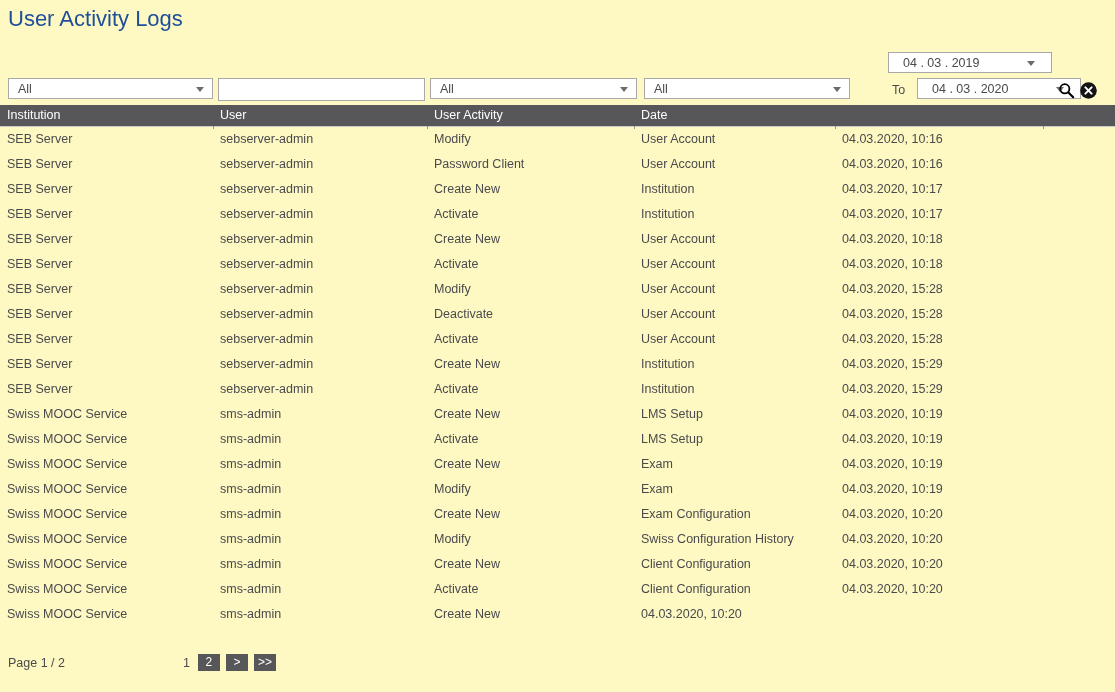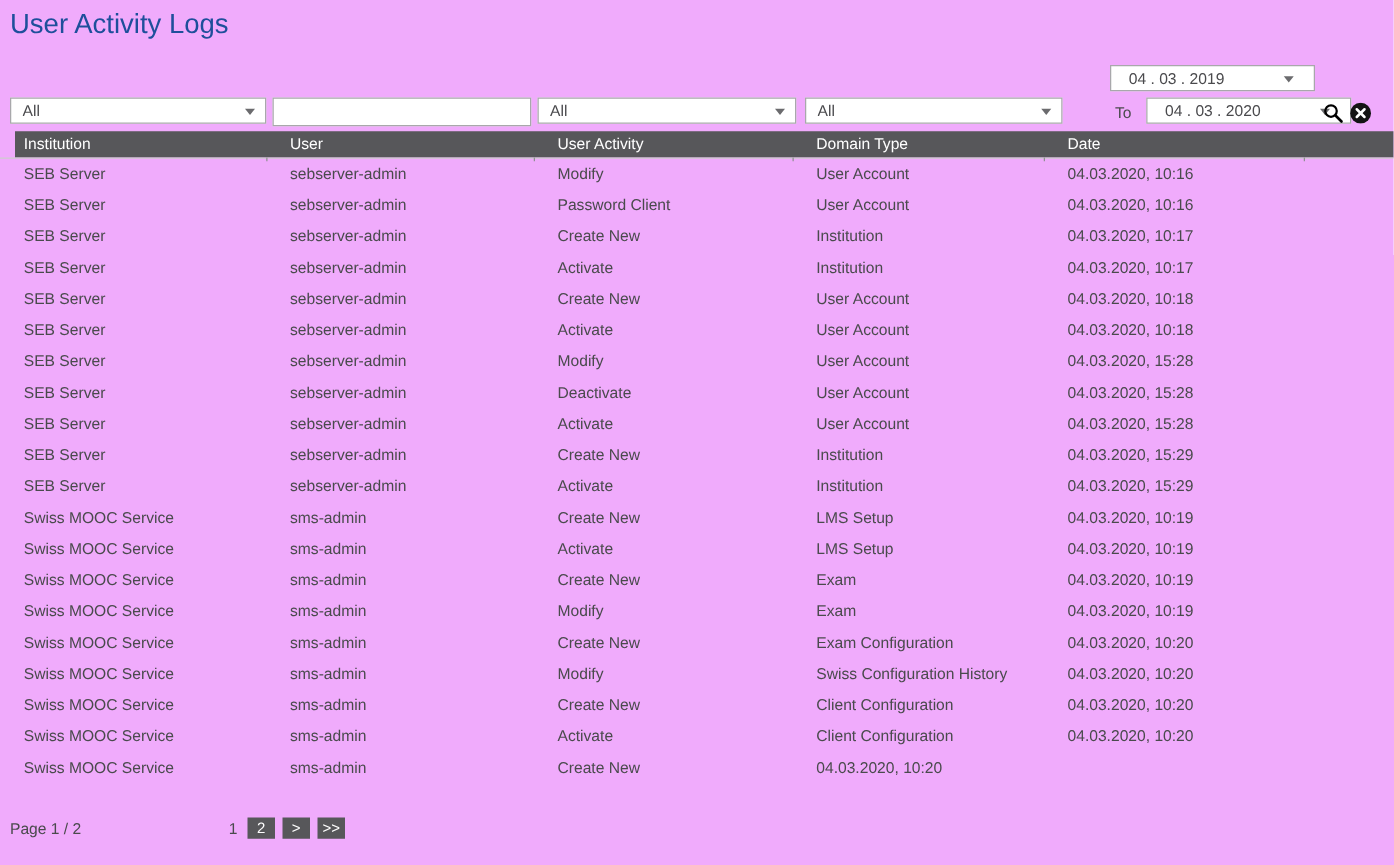--- a/index.html
+++ b/index.html
@@ -1,19 +1,19 @@
 <!DOCTYPE html>
 <html><head>
 <meta charset="utf-8">
 <style>
   html,body{margin:0;padding:0;background:#ffffff;}
   #app{
     position:relative;
     width:1115px;height:692px;
-    background:#f0abfc;
+    background:#fef9c3;
     font-family:"Liberation Sans", sans-serif;
     overflow:hidden;
   }
   *{box-sizing:border-box;}
 
   
   .page-title{
     position:absolute;left:8px;top:6px;
     font-size:22px;color:#1e4f9b;font-weight:400;
     white-space:nowrap;
@@ -62,21 +62,20 @@
     background:transparent;cursor:pointer;line-height:0;
   }
   #search-btn{left:1057px;top:81px;}
   #clear-btn{left:1079px;top:81px;}
 
   
   .table{position:absolute;left:0;top:105px;width:1115px;}
   .tr{
     display:grid;
     grid-template-columns:213px 214px 207px 201px 208px 1fr;
-    margin-left:12px;
   }
   .thead{
     background:#57575a;height:21px;line-height:21px;
   }
   .thead .th{
     color:#ffffff;font-size:12.5px;padding-left:7px;
     white-space:nowrap;overflow:hidden;cursor:default;
   }
   .header-underline{
     position:absolute;left:0;top:126px;width:1115px;height:1px;background:#cdcdcd;
@@ -157,21 +156,20 @@
       <line x1="5.4" y1="5.4" x2="11.6" y2="11.6" stroke="#ffffff" stroke-width="2" stroke-linecap="round"></line>
       <line x1="11.6" y1="5.4" x2="5.4" y2="11.6" stroke="#ffffff" stroke-width="2" stroke-linecap="round"></line>
     </svg>
   </button>
 
   <div class="table">
     <div class="tr thead">
       <div class="th">Institution</div>
       <div class="th">User</div>
       <div class="th">User Activity</div>
-      <div class="th">Domain Type</div>
       <div class="th">Date</div>
       <div class="th"></div>
     </div>
   </div>
   <div class="header-underline"></div>
   <div class="tick" style="left:213px"></div>
   <div class="tick" style="left:427px"></div>
   <div class="tick" style="left:634px"></div>
   <div class="tick" style="left:835px"></div>
   <div class="tick" style="left:1043px"></div>

